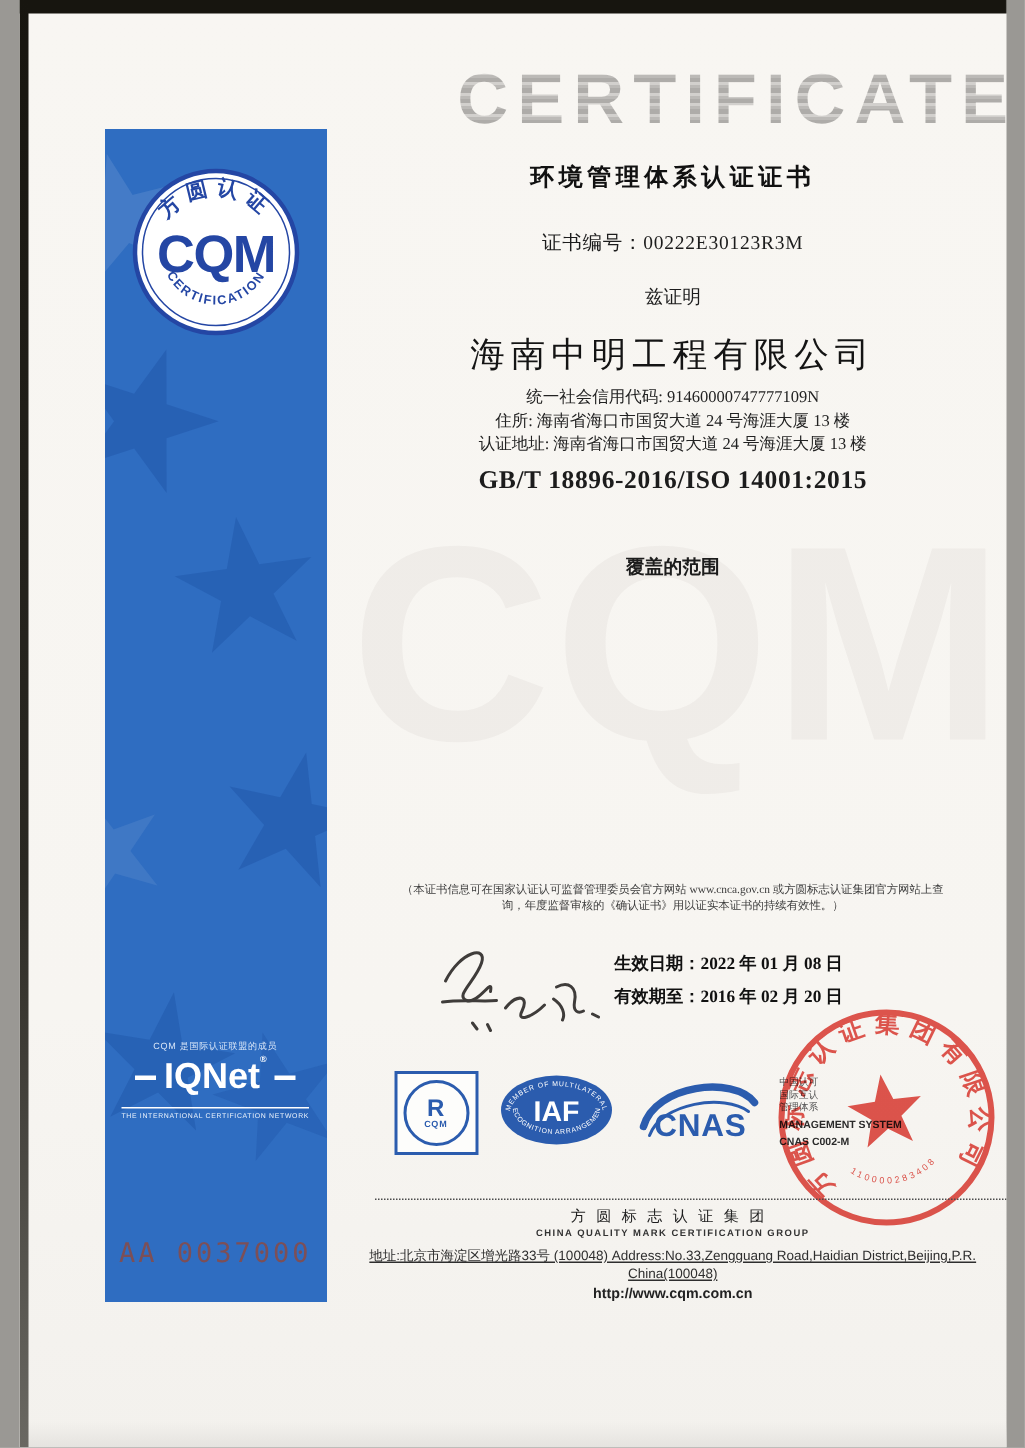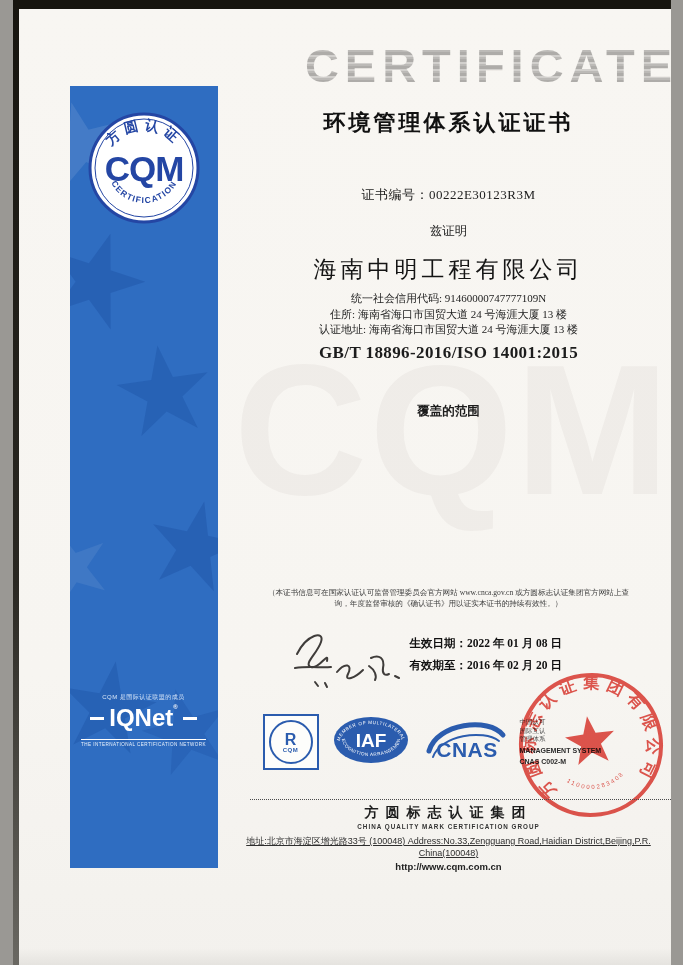--- a/index.html
+++ b/index.html
@@ -28,22 +28,22 @@
   .iqnet-member{font-size:6px;letter-spacing:0.5px;color:#d8e6f8;margin-bottom:2px;}
   .iqnet-row{display:flex;align-items:center;justify-content:center;gap:5px;}
   .iqnet-dash{width:14px;height:3px;background:#fff;}
   .iqnet-name{font-size:24px;font-weight:bold;letter-spacing:0px;position:relative;}
   .iqnet-reg{font-size:6px;vertical-align:top;}
   .iqnet-sub{display:inline-block;margin-top:3px;padding-top:2px;border-top:1.2px solid #fff;font-size:4.6px;letter-spacing:0.45px;color:#eaf2fc;}
   .serial{position:absolute;left:0;bottom:22px;width:148px;text-align:center;
      font-family:"DejaVu Sans Mono",monospace;font-size:18px;letter-spacing:2px;color:#8a4a45;opacity:.85;}
   
   .content{left:220px;top:108px;width:432px;text-align:center;}
-  .title{font-family:"Liberation Sans",sans-serif;font-weight:bold;font-size:22px;letter-spacing:3px;color:#111;}
-  .certno{margin-top:48px;font-size:13px;letter-spacing:0.5px;text-align:center;}
+  .title{font-family:"Liberation Sans",sans-serif;font-weight:bold;font-size:16px;letter-spacing:3px;color:#111;}
+  .certno{margin-top:24px;font-size:13px;letter-spacing:0.5px;text-align:center;}
   .certify{margin-top:19px;font-size:12.5px;}
   .company{margin-top:14px;font-size:23px;letter-spacing:4px;font-weight:500;color:#141414;}
   .reg-lines{margin-top:6px;font-size:11px;line-height:15.5px;color:#222;}
   .conform{margin-top:10px;font-size:12.5px;font-weight:600;}
   .standard{margin-top:5px;font-size:17px;font-weight:bold;letter-spacing:0.4px;}
   .scope-label{margin-top:40px;font-size:12.5px;font-weight:600;}
   .scope{margin-top:10px;font-size:17px;line-height:27px;letter-spacing:1px;color:#161616;}
   .note{left:228px;top:588px;width:416px;text-align:center;font-size:7.6px;line-height:10.5px;color:#3c3c3c;}
   .sig{left:278px;top:628px;}
   .dates{left:397px;top:632px;text-align:right;font-size:11.5px;font-weight:600;line-height:22px;color:#111;}
@@ -54,21 +54,21 @@
   .rcqm-r{font-size:16px;font-weight:bold;line-height:15px;}
   .rcqm-sub{font-size:6px;font-weight:bold;letter-spacing:0.5px;}
   .acc-text{font-family:"Liberation Sans",sans-serif;text-align:left;width:86px;}
   .acc-cn{font-size:6.5px;line-height:8.5px;color:#555;}
   .acc-en{margin-top:2px;font-size:7px;font-weight:bold;line-height:9px;color:#2a2a2a;}
   
   .seal{left:503px;top:670px;width:150px;height:150px;opacity:0.88;mix-blend-mode:multiply;transform:rotate(-8deg);}
   
   .sep{left:237px;top:799px;width:423px;border-top:1.6px dotted #4b4b4b;}
   .footer{left:220px;top:804px;width:432px;text-align:center;font-family:"Liberation Sans",sans-serif;}
-  .f-cn{font-size:14px;font-weight:bold;letter-spacing:7px;color:#1d1d1d;}
+  .f-cn{font-size:10px;font-weight:normal;letter-spacing:7px;color:#1d1d1d;}
   .f-en{margin-top:1px;font-size:6.3px;font-weight:bold;letter-spacing:1px;color:#333;}
   .f-addr{margin-top:5px;font-size:9px;color:#2e2e2e;text-decoration:underline;}
   .f-url{margin-top:3px;font-size:9.5px;font-weight:bold;color:#222;}
 </style>
 </head>
 <body>
 
 <div class="page">
 
   <div class="abs scan-top"></div>
@@ -110,20 +110,21 @@
     <div class="iqnet">
       <div class="iqnet-member">CQM 是国际认证联盟的成员</div>
       <div class="iqnet-row">
         <span class="iqnet-dash"></span>
         <span class="iqnet-name"><span>IQNet</span><span class="iqnet-reg">®</span></span>
         <span class="iqnet-dash"></span>
       </div>
       <span class="iqnet-sub">THE INTERNATIONAL CERTIFICATION NETWORK</span>
     </div>
 
+    <div class="serial">AA 0037000</div>
   </div>
 
   <div class="abs content">
     <div class="title">环境管理体系认证证书</div>
     <div class="certno">证书编号：00222E30123R3M</div>
     <div class="certify">兹证明</div>
     <div class="company">海南中明工程有限公司</div>
     <div class="reg-lines">
       <div>统一社会信用代码: 91460000747777109N</div>
       <div>住所: 海南省海口市国贸大道 24 号海涯大厦 13 楼</div>

